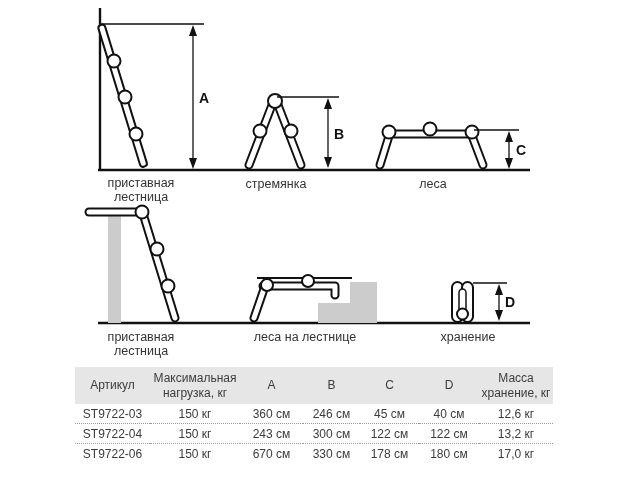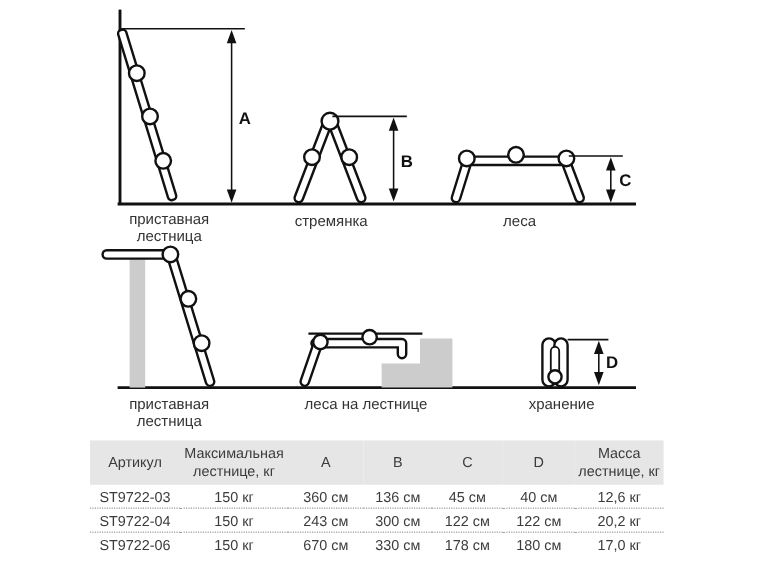--- a/index.html
+++ b/index.html
@@ -142,46 +142,46 @@
           <col style="width:90px">
           <col style="width:63px">
       <col style="width:57px">
           <col style="width:59px">
           <col style="width:60px">
           <col style="width:74px">
     </colgroup>
     <thead>
       <tr>
         <td>Артикул</td>
-        <td>Максимальная лестнице, кг</td>
+        <td>Максимальная нагрузка, кг</td>
         <td>A</td>
         <td>B</td>
         <td>C</td>
         <td>D</td>
-        <td>Масса лестнице, кг</td>
+        <td>Масса хранение, кг</td>
       </tr>
     </thead>
     <tbody>
       <tr>
         <td>ST9722-03</td>
         <td>150 кг</td>
         <td>360 см</td>
-        <td>136 см</td>
+        <td>246 см</td>
         <td>45 см</td>
         <td>40 см</td>
         <td>12,6 кг</td>
       </tr>
       <tr>
         <td>ST9722-04</td>
         <td>150 кг</td>
         <td>243 см</td>
         <td>300 см</td>
         <td>122 см</td>
         <td>122 см</td>
-        <td>20,2 кг</td>
+        <td>13,2 кг</td>
       </tr>
       <tr>
         <td>ST9722-06</td>
         <td>150 кг</td>
         <td>670 см</td>
         <td>330 см</td>
         <td>178 см</td>
         <td>180 см</td>
         <td>17,0 кг</td>
       </tr>

